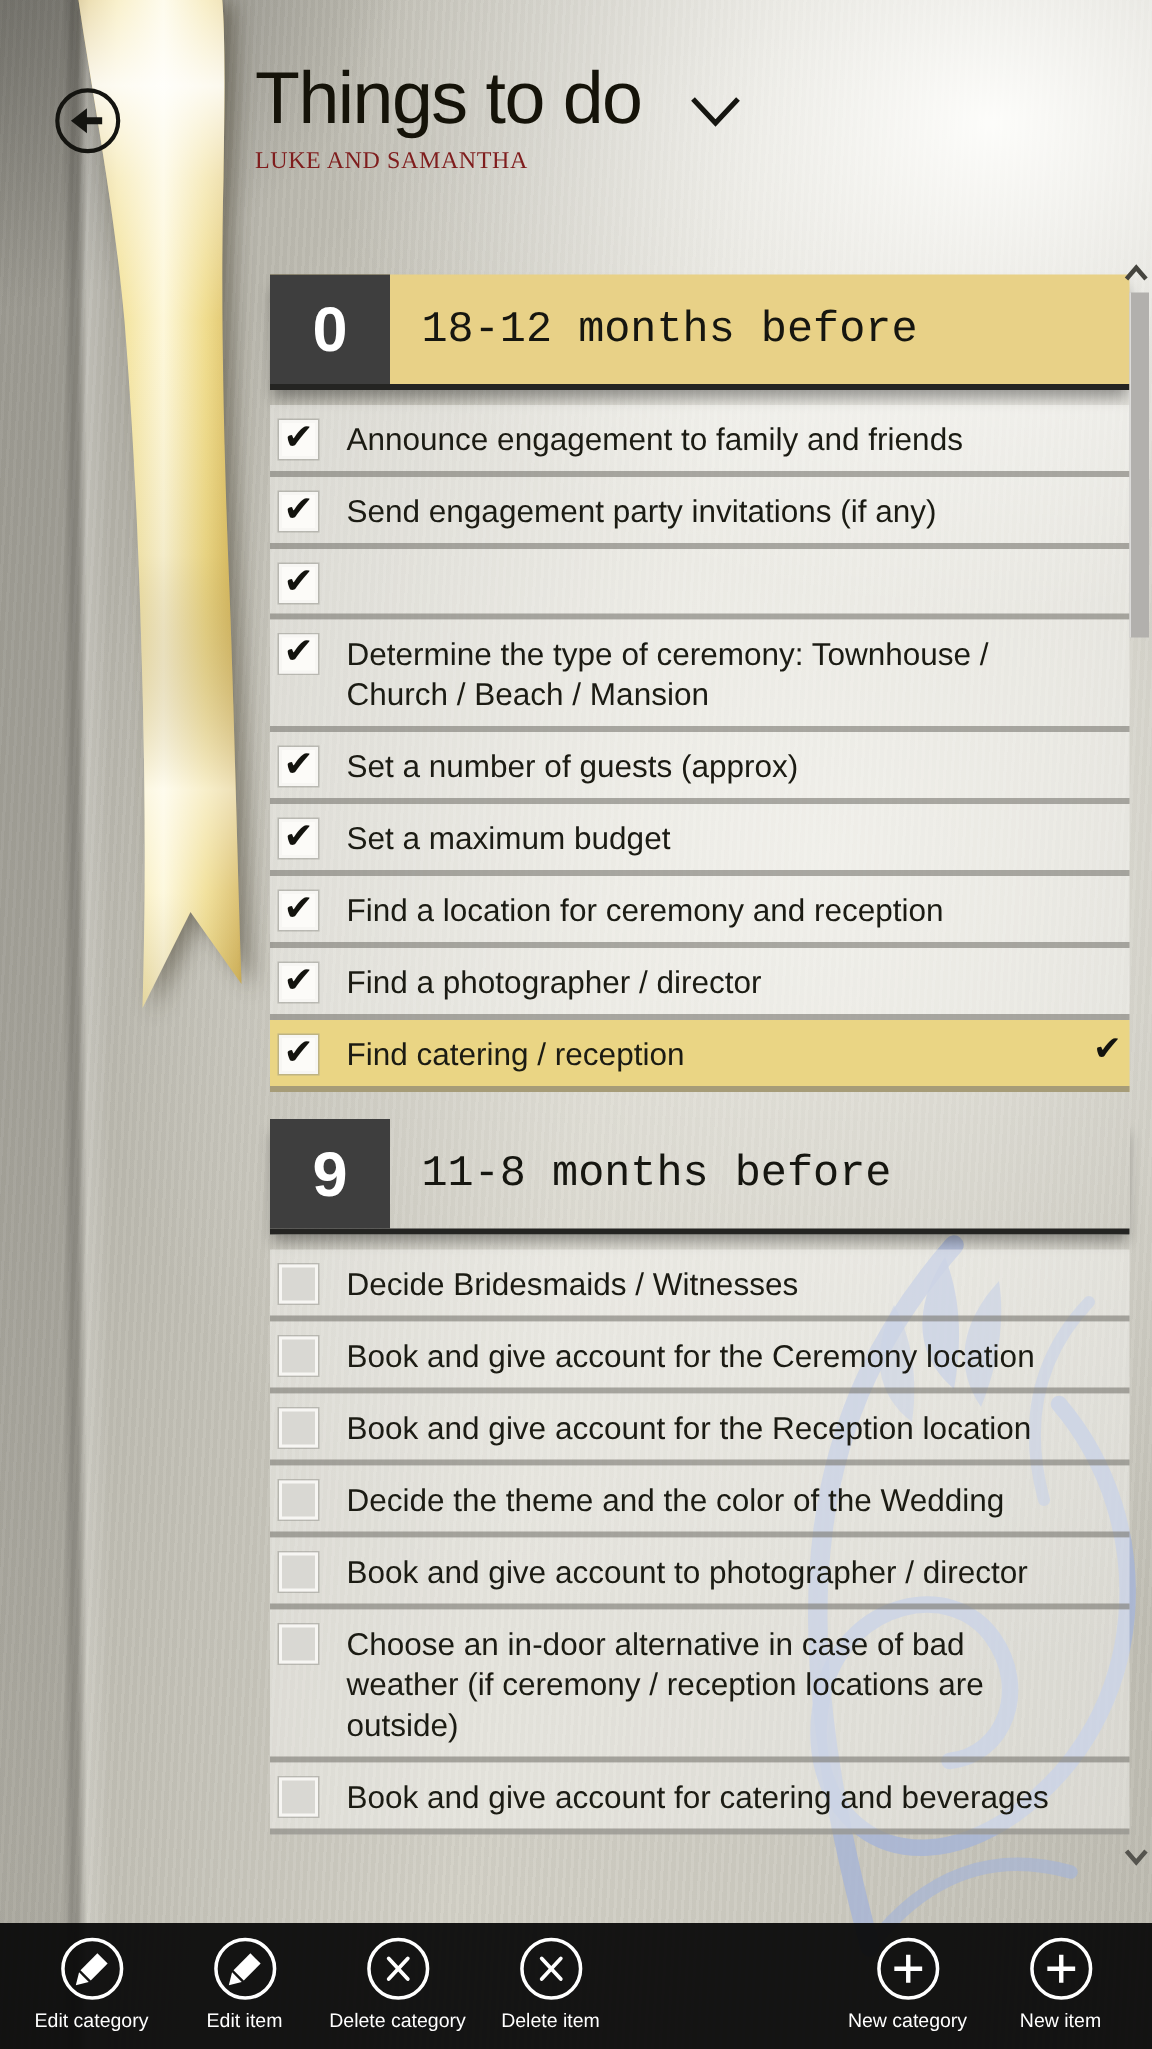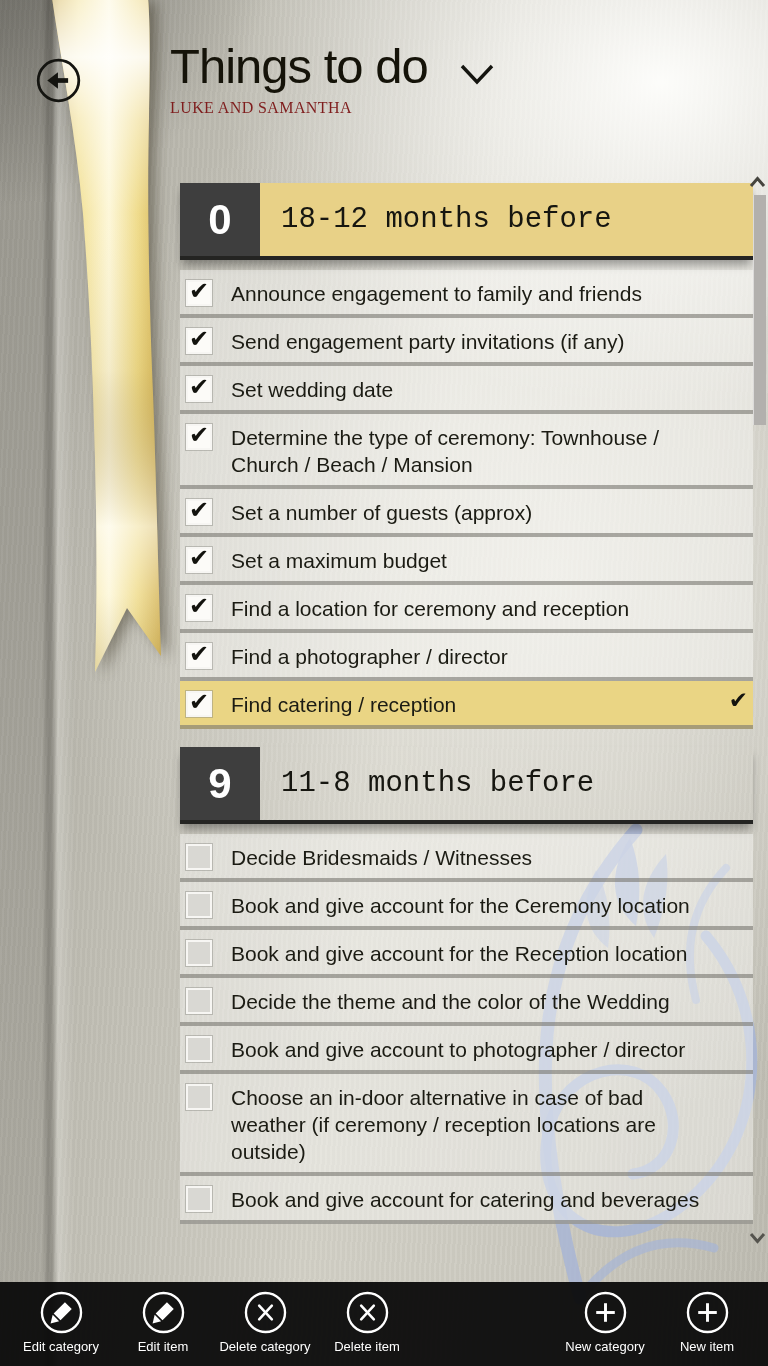--- a/index.html
+++ b/index.html
@@ -165,21 +165,20 @@
               <span class="tick">✔</span>
             </span>
     <span class="item-label">Send engagement party invitations (if any)</span>
 
   </div>
 
   <div class="todo-item checked">
     <span class="checkbox">
               <span class="tick">✔</span>
             </span>
-    <span class="item-label">Set wedding date</span>
 
   </div>
 
   <div class="todo-item checked">
     <span class="checkbox">
               <span class="tick">✔</span>
             </span>
     <span class="item-label">Determine the type of ceremony: Townhouse / Church / Beach / Mansion</span>
 
   </div>

